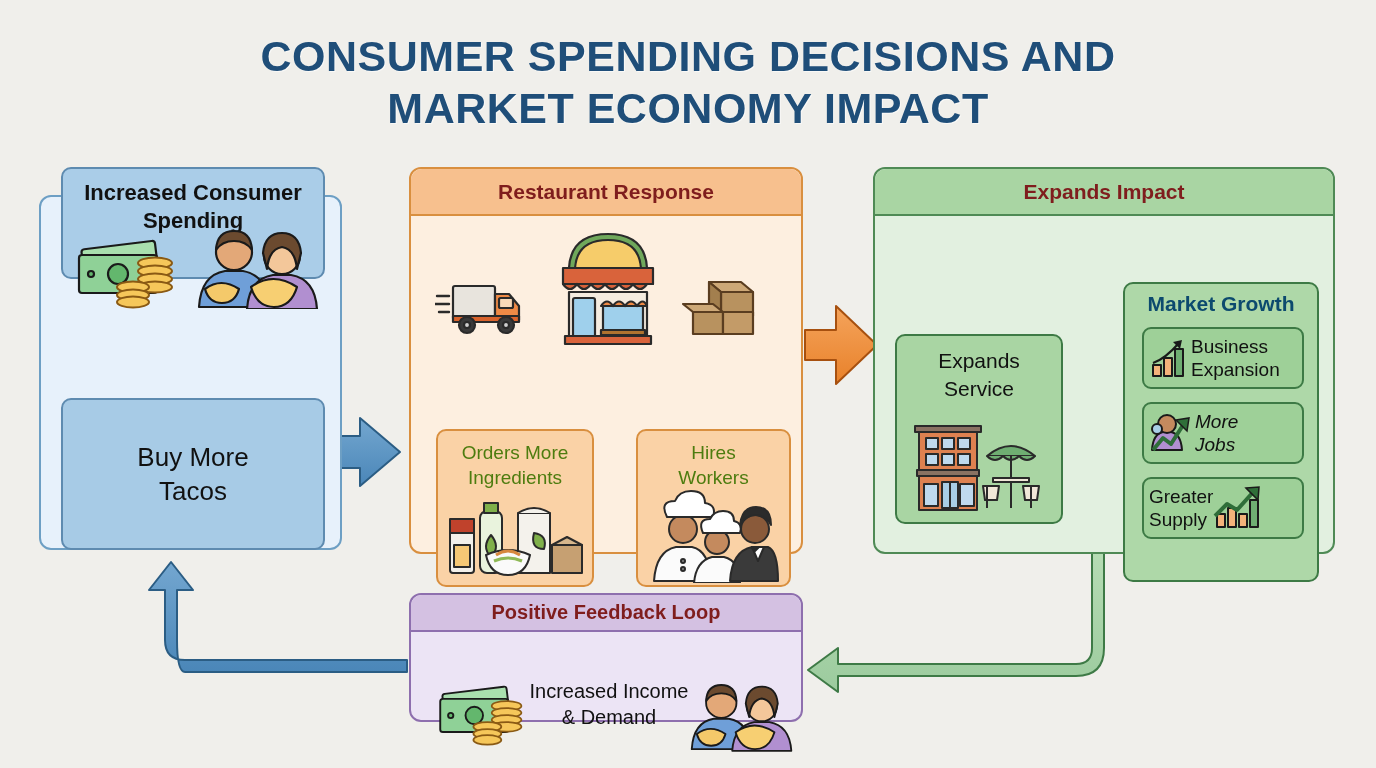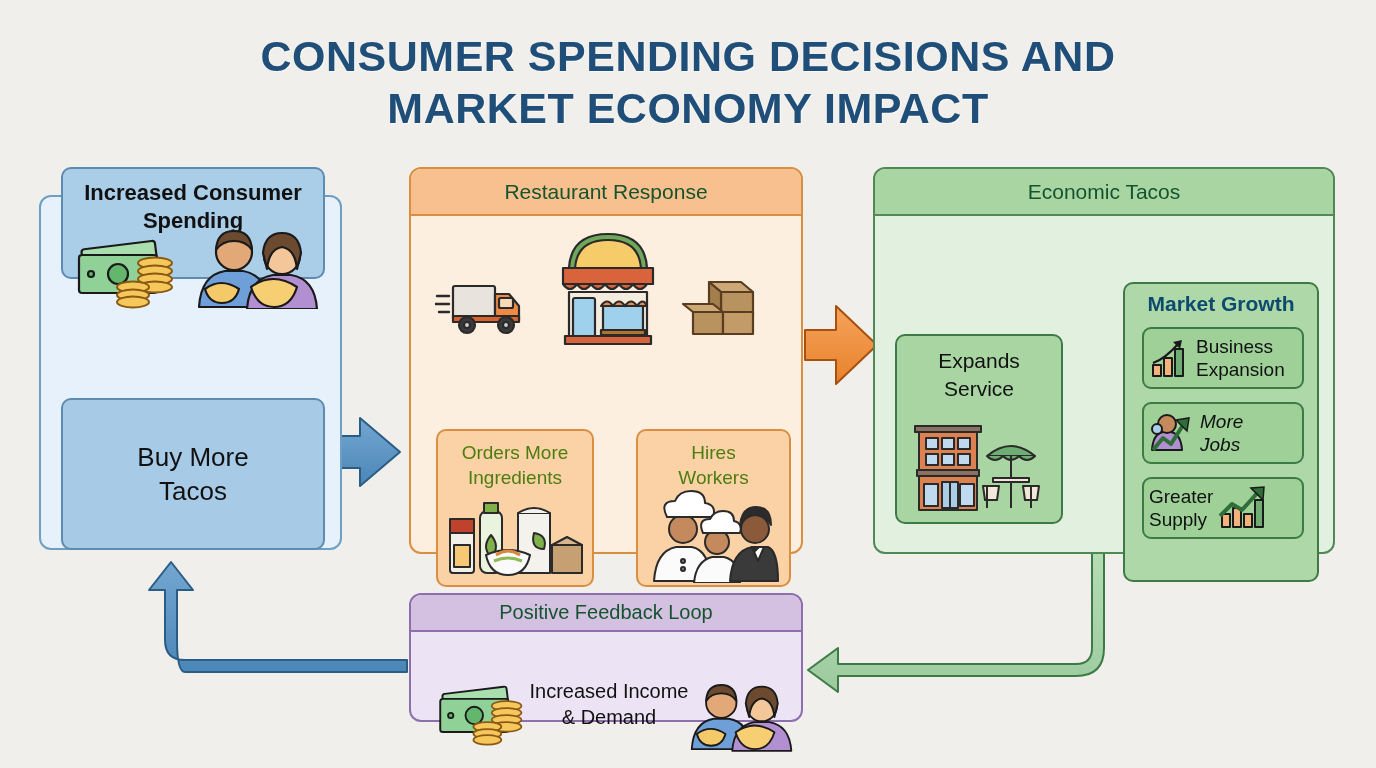--- a/index.html
+++ b/index.html
@@ -21,21 +21,21 @@
     line-height:52px;
     letter-spacing:0.5px;
     text-shadow:1px 1px 0 rgba(255,255,255,.6);
   }
   #title .ln{display:block;}
 
   
   .panel{position:absolute;border-radius:12px;box-sizing:border-box;}
   .panel-head{
     box-sizing:border-box;width:100%;text-align:center;
-    font-weight:normal;font-size:21px;color:#14532d;
+    font-weight:bold;font-size:21px;color:#7f1d1d;
     border-radius:11px 11px 0 0;
     display:flex;align-items:center;justify-content:center;
   }
   .panel-body{position:relative;width:100%;box-sizing:border-box;}
 
   
   #left-panel{
     left:39px;top:195px;width:303px;height:355px;
     background:#e7f1fb;border:2px solid #6d9fc4;
   }
@@ -88,21 +88,21 @@
   #box-market{
     position:absolute;left:248px;top:66px;width:196px;height:300px;
     background:#aed8a8;border:2px solid #3d7a45;border-radius:10px;box-sizing:border-box;
   }
   #box-market .mg-title{
     text-align:center;font-weight:bold;font-size:21px;color:#0c4a6e;padding-top:8px;
   }
   .mg-item{
     position:absolute;left:17px;width:162px;height:62px;
     background:#9ed098;border:2px solid #3d7a45;border-radius:9px;box-sizing:border-box;
-    display:flex;align-items:center;gap:5px;padding:0 5px;
+    display:flex;align-items:center;padding:0 5px;
   }
   .mg-item .mgtxt{font-size:19px;color:#111;line-height:23px;}
 
   
   #bot-panel{
     left:409px;top:593px;width:394px;height:129px;
     background:#ece4f5;border:2px solid #8e6fae;
   }
   #bot-panel .panel-head{height:37px;background:#d4c1e2;border-bottom:2px solid #8e6fae;font-size:20px;}
   #bot-panel .fb-text{
@@ -329,21 +329,21 @@
             <circle cx="107" cy="40" r="14" fill="#8a5a3a"></circle>
             <path d="M92,36 q2,-18 16,-18 q15,0 15,18 q-6,-10 -15,-10 q-10,0 -16,10 Z" fill="#2b2b2b"></path>
             <path d="M103,58 l4,4 l4,-4" fill="#2b2b2b"></path>
           </g>
         </svg>
       </div>
     </div>
   </div>
 
   <div class="panel" id="right-panel">
-    <div class="panel-head">Economic Tacos</div>
+    <div class="panel-head">Expands Impact</div>
     <div class="panel-body">
 
       <div id="box-expands">
         <div class="cap">
           <span>Expands</span><br>
           <span>Service</span>
         </div>
         <svg style="position:absolute;left:10px;top:80px;" width="140" height="96" viewBox="0 0 140 96">
           <g stroke="#2a2a2a" stroke-width="2" stroke-linejoin="round">
             <rect x="8" y="10" width="66" height="6" fill="#8a7262"></rect>

